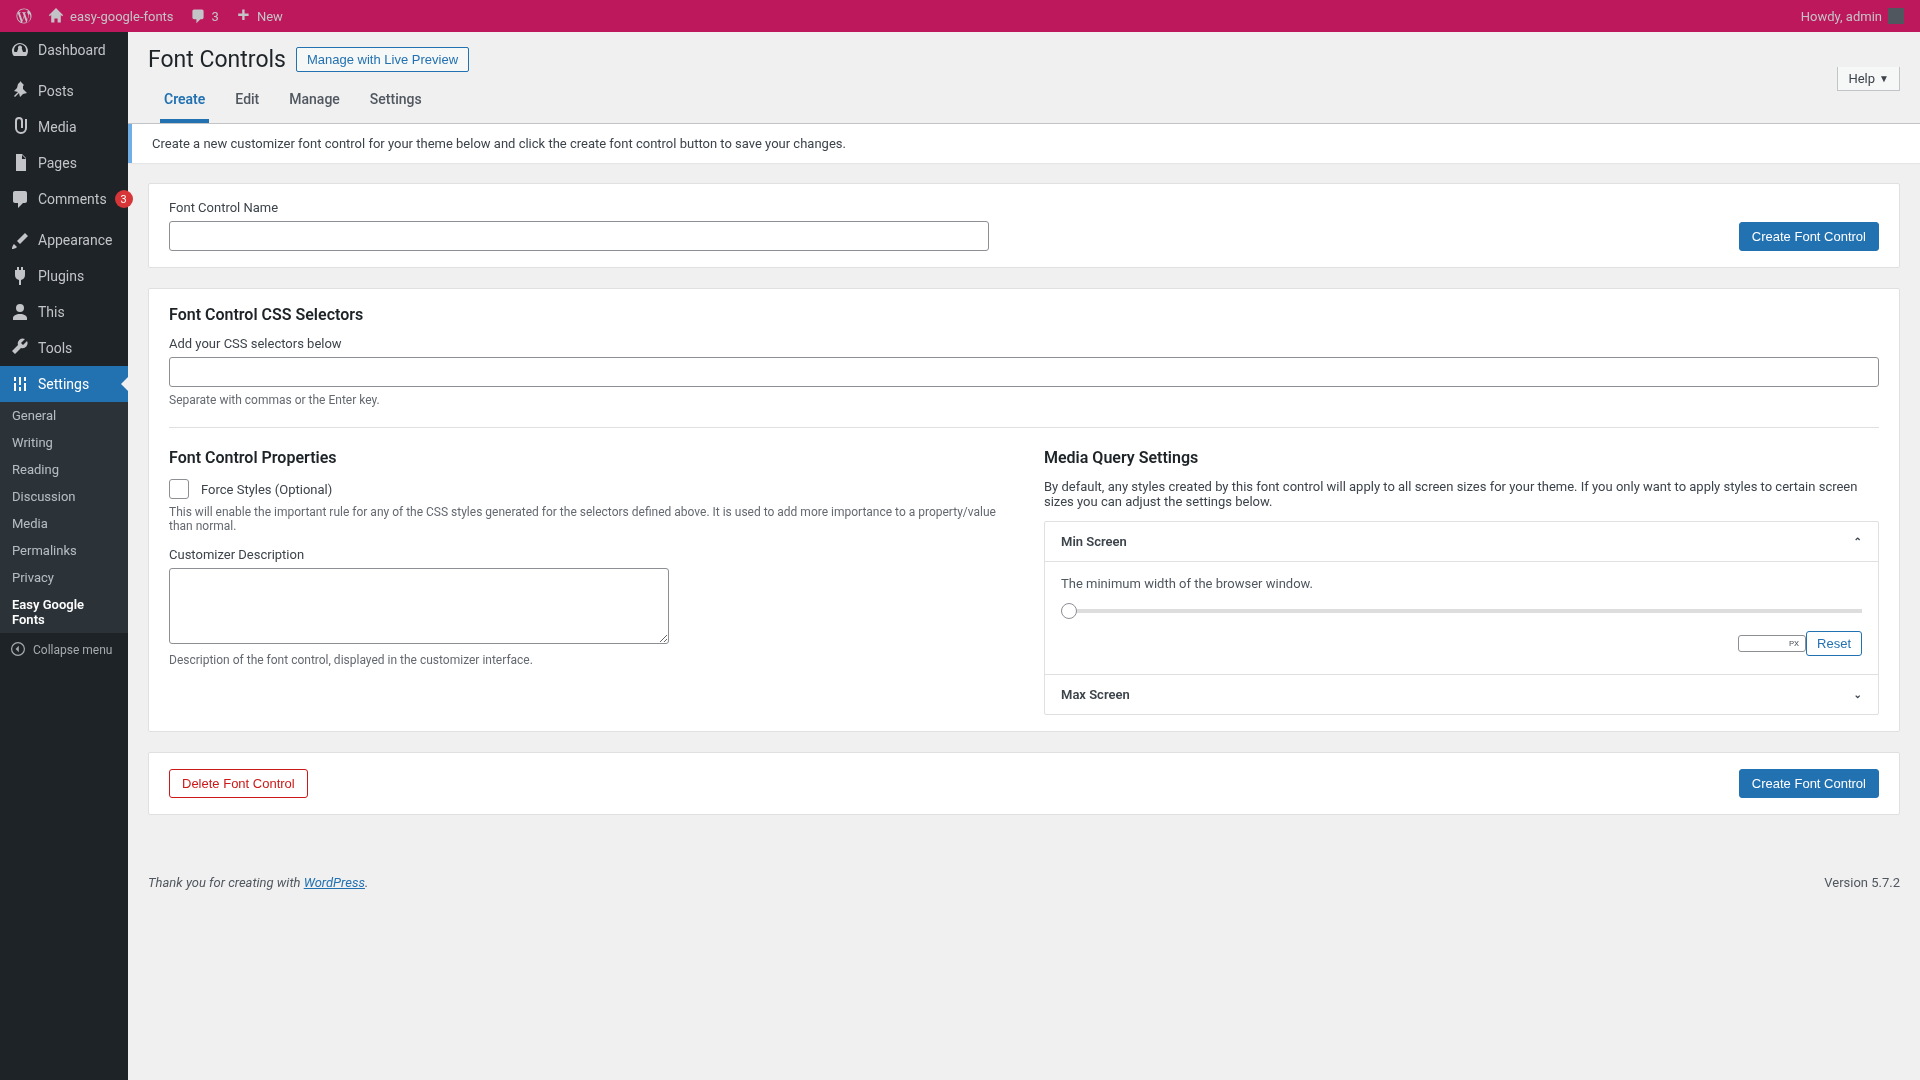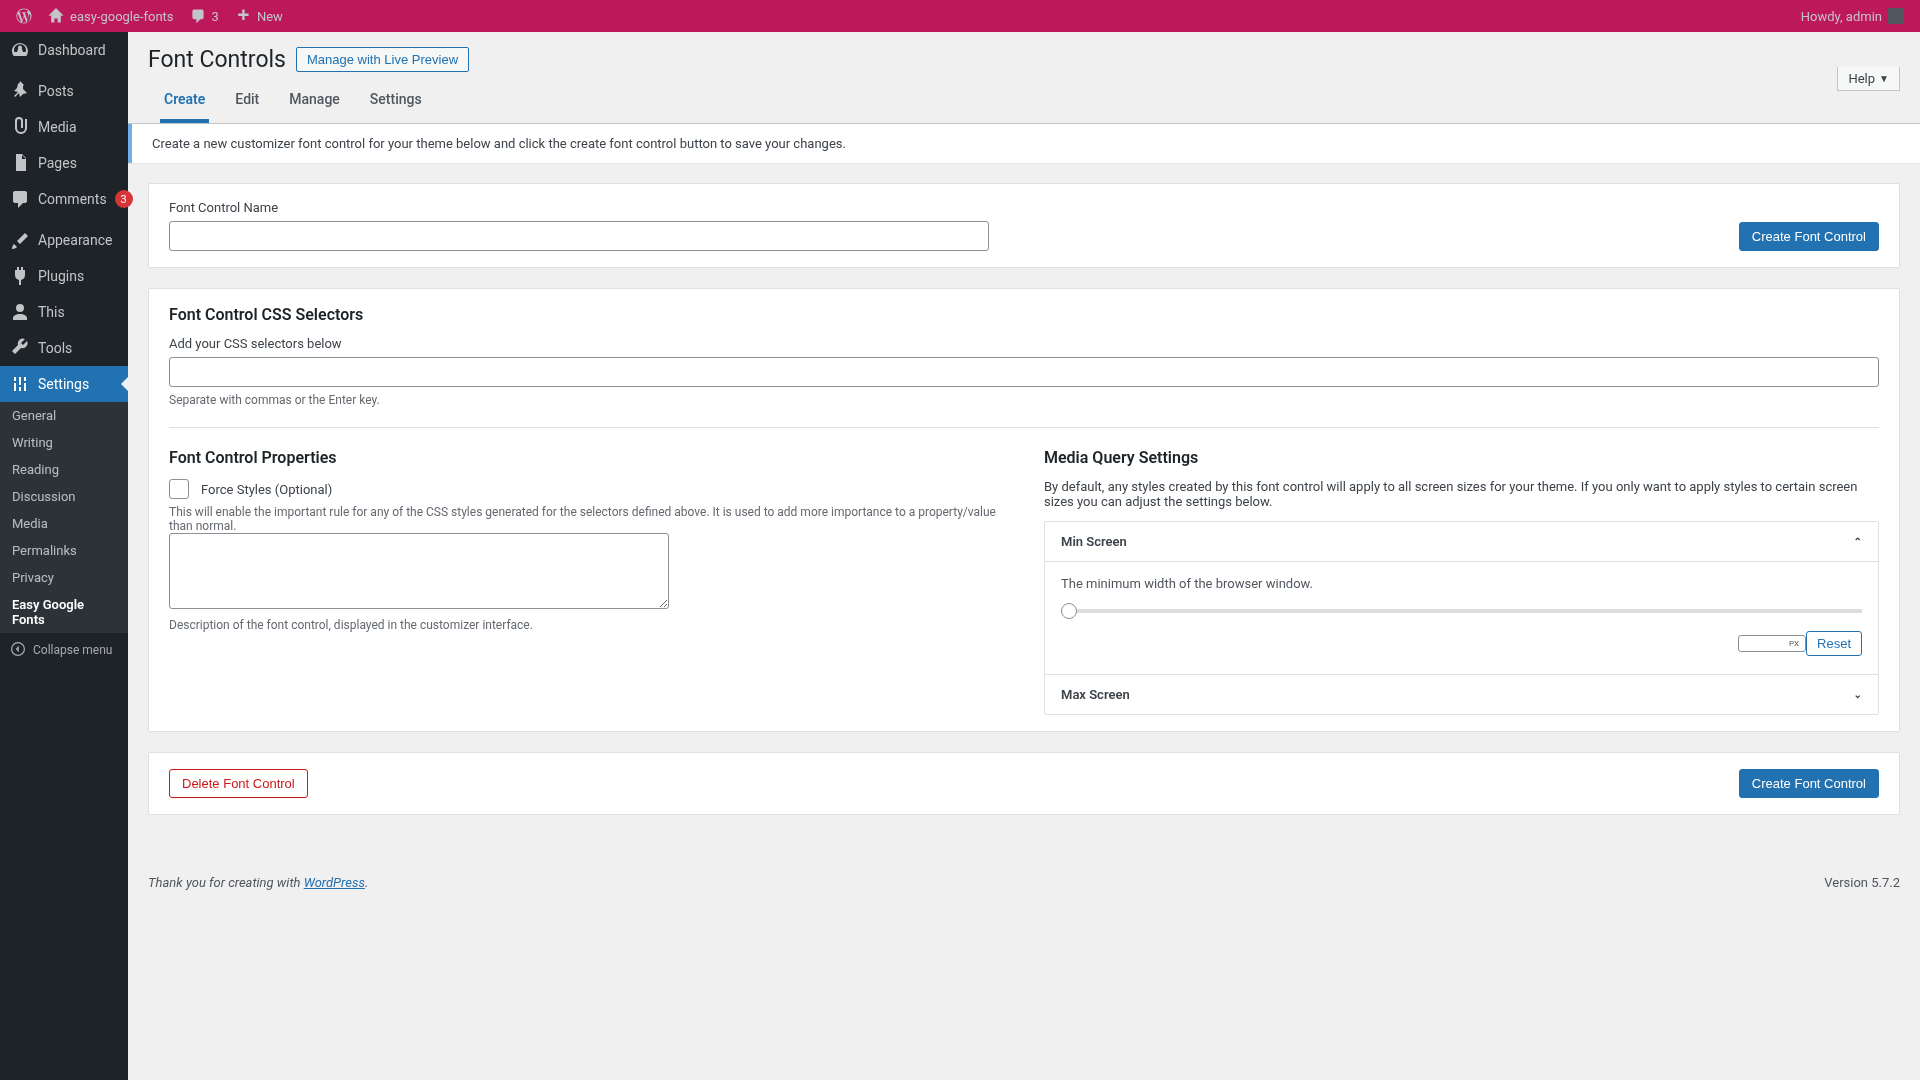--- a/index.html
+++ b/index.html
@@ -238,20 +238,21 @@
       <div class="divider"></div>
 
       <div class="two-col">
         <div>
           <h2>Font Control Properties</h2>
           <div class="checkbox-row">
             <div class="checkbox"></div>
             <span>Force Styles (Optional)</span>
           </div>
           <div class="desc">This will enable the important rule for any of the CSS styles generated for the selectors defined above. It is used to add more importance to a property/value than normal.</div>
+          <label class="form-label" style="margin-top:14px">Customizer Description</label>
           <textarea class="text-input" style=""></textarea>
           <div class="desc">Description of the font control, displayed in the customizer interface.</div>
         </div>
         <div>
           <h2>Media Query Settings</h2>
           <p style="font-size:13px;color:#3c434a">By default, any styles created by this font control will apply to all screen sizes for your theme. If you only want to apply styles to certain screen sizes you can adjust the settings below.</p>
           <div class="accordion">
             <div class="acc-head">
               <span>Min Screen</span>
               <span class="chevron">⌃</span>

